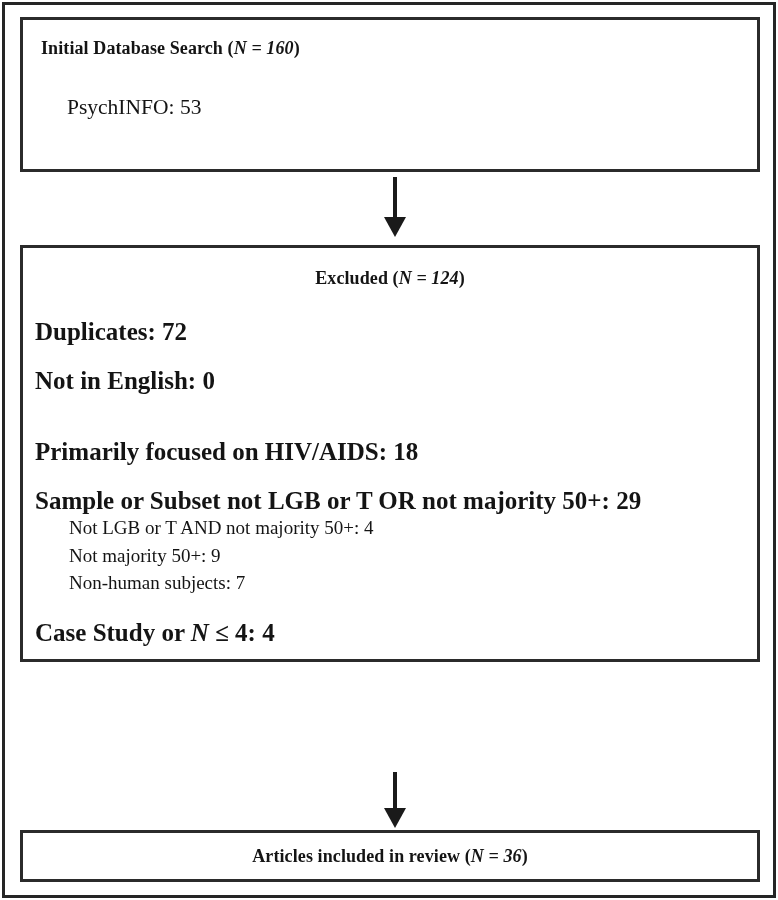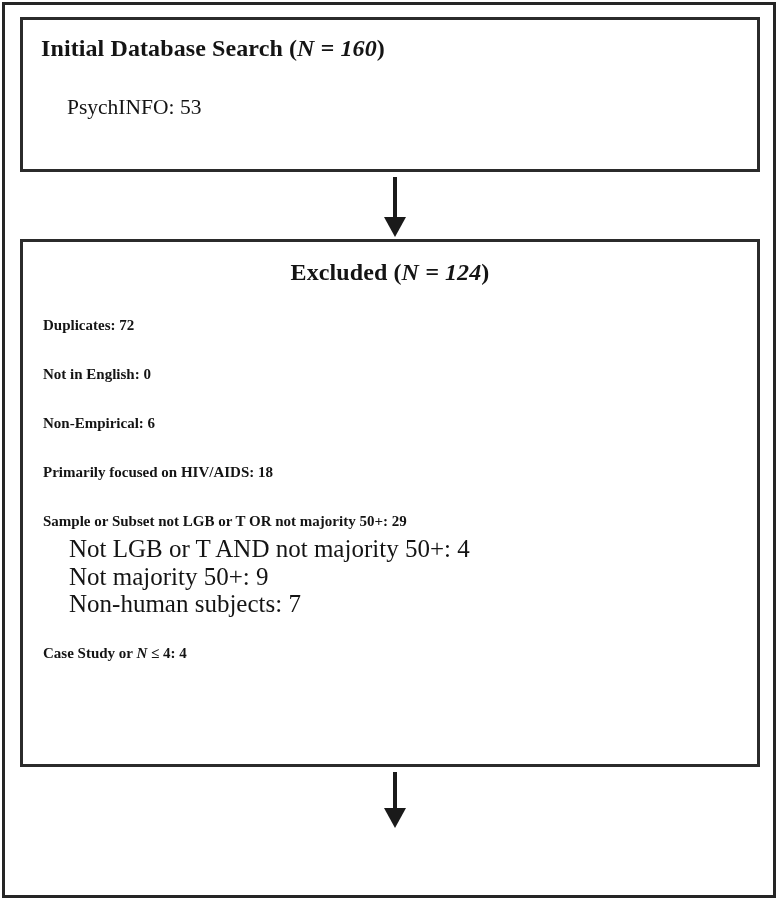--- a/index.html
+++ b/index.html
@@ -39,41 +39,41 @@
     left: 15px;
     top: 12px;
     width: 740px;
     height: 155px;
     padding: 14px 0 0 18px;
   }
 
   
   #box-excluded {
     left: 15px;
-    top: 234px;
+    top: 240px;
     width: 740px;
-    height: 528px;
+    height: 417px;
     padding: 16px 0 0 0;
   }
 
   
   #box-included {
     left: 15px;
     top: 825px;
     width: 740px;
     height: 52px;
     display: flex;
     align-items: center;
     justify-content: center;
   }
 
   
   .hdr-bold {
     font-weight: bold;
-    font-size: 24px;
+    font-size: 18px;
     line-height: 28px;
     letter-spacing: 0.1px;
     white-space: nowrap;
   }
 
   .hdr-center {
     text-align: center;
   }
 
   .sub-line {
@@ -81,29 +81,29 @@
     font-size: 21.5px;
     line-height: 27px;
     white-space: nowrap;
     margin-top: 32px;
   }
 
   .indent-1 { padding-left: 26px; }
 
   .excl-item {
     font-weight: bold;
-    font-size: 15px;
+    font-size: 25px;
     line-height: 27px;
     white-space: nowrap;
-    padding-left: 20px;
+    padding-left: 12px;
   }
 
   .excl-sub {
     font-weight: normal;
-    font-size: 25px;
+    font-size: 19px;
     line-height: 27.5px;
     white-space: nowrap;
     padding-left: 46px;
   }
 
   .spacer-22 { height: 22px; }
   .spacer-26 { height: 26px; }
 
   .italic-n {
     font-style: italic;
@@ -173,21 +173,20 @@
     </div>
 
     <div class="spacer-26"></div>
 
     <div class="excl-item">Duplicates: 72</div>
     <div class="spacer-22"></div>
 
     <div class="excl-item">Not in English: 0</div>
     <div class="spacer-22"></div>
 
-    <div class="excl-item">Non-Empirical: 6</div>
     <div class="spacer-22"></div>
 
     <div class="excl-item">Primarily focused on HIV/AIDS: 18</div>
     <div class="spacer-22"></div>
 
     <div class="excl-item">Sample or Subset not LGB or T OR not majority 50+: 29</div>
     <div class="excl-sub">Not LGB or T AND not majority 50+: 4</div>
     <div class="excl-sub">Not majority 50+: 9</div>
     <div class="excl-sub">Non-human subjects: 7</div>
 
@@ -196,14 +195,19 @@
     <div class="excl-item">
       <span>Case Study or </span><span class="italic-n">N</span><span> ≤ 4: 4</span>
     </div>
   </div>
 
   <div class="arrow" id="arrow-excluded-to-included">
     <div class="arrow-shaft"></div>
     <div class="arrow-head"></div>
   </div>
 
+  <div class="flow-box" id="box-included">
+    <div class="hdr-bold">
+      <span>Articles included in review</span><span> (</span><span class="italic-n">N = 36</span><span>)</span>
+    </div>
+  </div>
 
 </div>
 
 </body></html>

